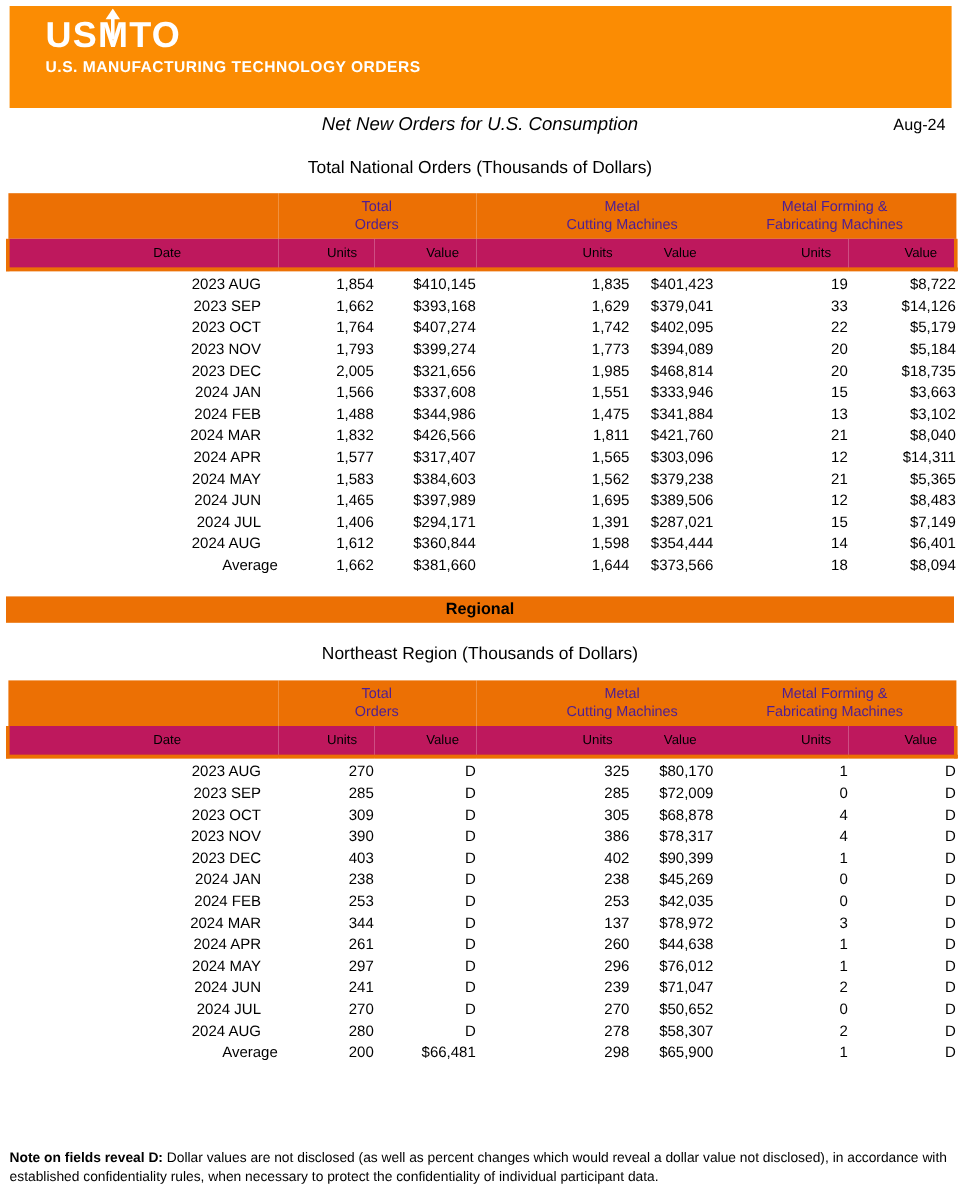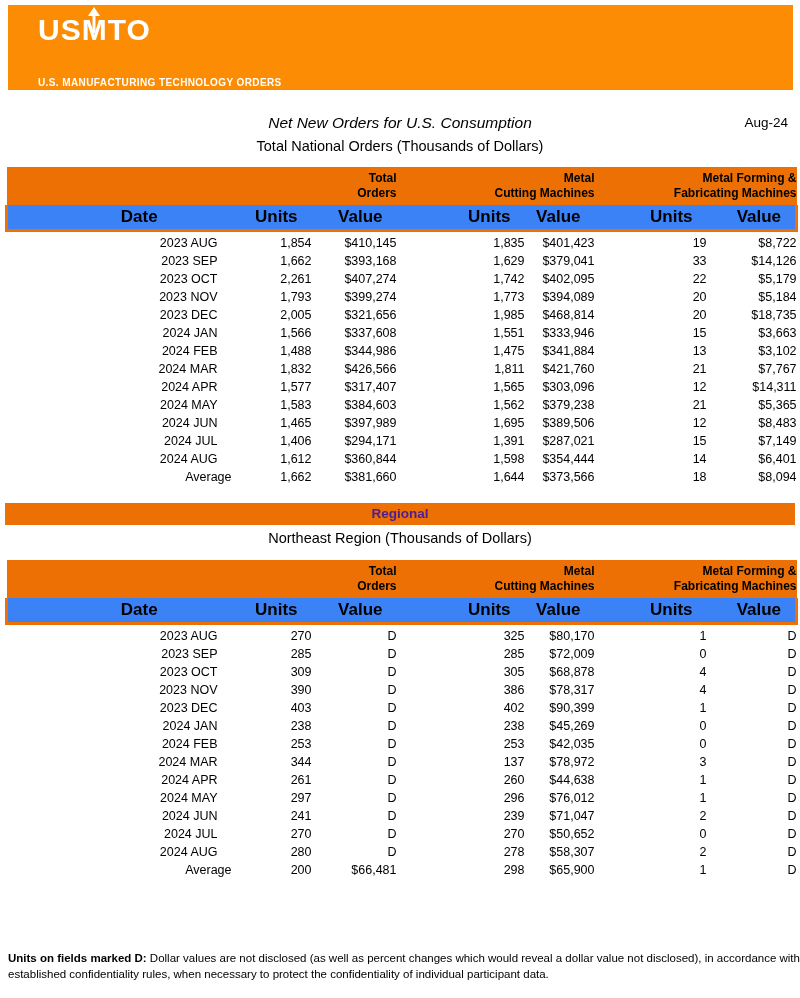--- a/index.html
+++ b/index.html
@@ -7,47 +7,47 @@
   .page{position:relative;width:800px;height:998px;background:#fff;}
 
   
   .banner{margin:5px 7px 0 8px;height:85px;background:#FB8C03;position:relative;box-sizing:border-box;padding:10px 0 0 30px;color:#fff;}
   .logo-wrap{position:relative;display:inline-block;line-height:1;}
   .logo-text{font-size:30px;font-weight:bold;letter-spacing:1px;line-height:1;}
   .logo-arrow{position:absolute;left:48px;top:-8px;}
   .powered-row{margin:2px 0 0 8px;display:flex;align-items:center;gap:4px;}
   .powered-label{font-size:7px;font-style:italic;font-weight:bold;letter-spacing:0.7px;}
   .amt-text{font-size:13px;font-weight:bold;letter-spacing:0.5px;}
-  .tagline{position:absolute;left:30px;bottom:2px;font-size:10px;font-weight:bold;letter-spacing:0.4px;}
+  .tagline{position:absolute;left:30px;bottom:27px;font-size:13px;font-weight:bold;letter-spacing:0.4px;}
 
   
-  .title-row{margin-top:23px;height:20px;position:relative;}
+  .title-row{margin-top:4px;height:20px;position:relative;}
   .doc-title{text-align:center;font-style:italic;font-size:15.5px;line-height:20px;}
   .doc-date{position:absolute;right:12px;top:2px;font-size:13.5px;font-style:normal;}
 
-  .section-heading{margin-top:4px;text-align:center;font-size:14.5px;line-height:18px;}
+  .section-heading{margin-top:17px;text-align:center;font-size:14.5px;line-height:18px;}
   .section-heading.second{}
 
   
   table.data{width:790px;margin:12px 0 0 5px;border-collapse:collapse;table-layout:fixed;}
   table.data.second{margin-top:13px;}
   th,td{margin:0;}
-  .group-th{background:#EC7004;color:#000000;font-weight:bold;font-size:12px;line-height:15px;text-align:right;padding:4px 0;white-space:pre-line;vertical-align:middle;}
+  .group-th{background:#EC7004;color:#4c1d95;font-weight:normal;font-size:12px;line-height:15px;text-align:center;padding:4px 0;white-space:pre-line;vertical-align:middle;}
   .group-th.g2{padding-left:46px;}
-  .cols-th{background:#3b82f6;color:#000;font-weight:bold;font-size:17px;height:22px;vertical-align:middle;border-bottom:3px solid #EC7004;}
+  .cols-th{background:#be185d;color:#000;font-weight:normal;font-size:11px;height:22px;vertical-align:middle;border-bottom:3px solid #EC7004;}
   .cols-th.first{border-left:3px solid #EC7004;text-align:center;padding-left:40px;}
   .cols-th.last{border-right:3px solid #EC7004;}
   .cols-th.num{text-align:right;padding-right:14px;}
   tbody td{font-size:12.5px;height:18px;line-height:18px;text-align:right;white-space:nowrap;padding:0;}
   tbody tr:first-child td{padding-top:2px;}
   td.c-date{padding-right:14px;}
   tr.avg-row td.c-date{padding-right:0;}
 
   
-  .regional-band{margin:17px 5px 0;height:22px;background:#EC7004;color:#4c1d95;font-weight:bold;font-size:13.5px;text-align:center;line-height:22px;}
+  .regional-band{margin:17px 5px 0;height:22px;background:#EC7004;color:#000000;font-weight:bold;font-size:13.5px;text-align:center;line-height:22px;}
 
   
   .footnote{margin:71px 8px 0;font-size:11.5px;line-height:16px;}
   .footnote .line{white-space:nowrap;}
   .footnote strong{font-weight:bold;}
 </style>
 </head>
 <body>
 
 <div class="page">
@@ -114,21 +114,21 @@
           <td class="c-date">2023 SEP</td>
           <td class="c-num">1,662</td>
           <td class="c-num">$393,168</td>
           <td class="c-num">1,629</td>
           <td class="c-num">$379,041</td>
           <td class="c-num">33</td>
           <td class="c-num">$14,126</td>
         </tr>
         <tr>
           <td class="c-date">2023 OCT</td>
-          <td class="c-num">2,261</td>
+          <td class="c-num">1,764</td>
           <td class="c-num">$407,274</td>
           <td class="c-num">1,742</td>
           <td class="c-num">$402,095</td>
           <td class="c-num">22</td>
           <td class="c-num">$5,179</td>
         </tr>
         <tr>
           <td class="c-date">2023 NOV</td>
           <td class="c-num">1,793</td>
           <td class="c-num">$399,274</td>
@@ -164,21 +164,21 @@
           <td class="c-num">13</td>
           <td class="c-num">$3,102</td>
         </tr>
         <tr>
           <td class="c-date">2024 MAR</td>
           <td class="c-num">1,832</td>
           <td class="c-num">$426,566</td>
           <td class="c-num">1,811</td>
           <td class="c-num">$421,760</td>
           <td class="c-num">21</td>
-          <td class="c-num">$7,767</td>
+          <td class="c-num">$8,040</td>
         </tr>
         <tr>
           <td class="c-date">2024 APR</td>
           <td class="c-num">1,577</td>
           <td class="c-num">$317,407</td>
           <td class="c-num">1,565</td>
           <td class="c-num">$303,096</td>
           <td class="c-num">12</td>
           <td class="c-num">$14,311</td>
         </tr>
@@ -388,17 +388,17 @@
           <td class="c-num">$66,481</td>
           <td class="c-num">298</td>
           <td class="c-num">$65,900</td>
           <td class="c-num">1</td>
           <td class="c-num">D</td>
         </tr>
       </tbody>
   </table>
 
   <div class="footnote">
-    <div class="line"><strong>Units on fields marked D:</strong><span> Dollar values are not disclosed (as well as percent changes which would reveal a dollar value not disclosed), in accordance with</span></div>
+    <div class="line"><strong>Note on fields reveal D:</strong><span> Dollar values are not disclosed (as well as percent changes which would reveal a dollar value not disclosed), in accordance with</span></div>
     <div class="line"><span>established confidentiality rules, when necessary to protect the confidentiality of individual participant data.</span></div>
   </div>
 
 </div>
 
 </body></html>

